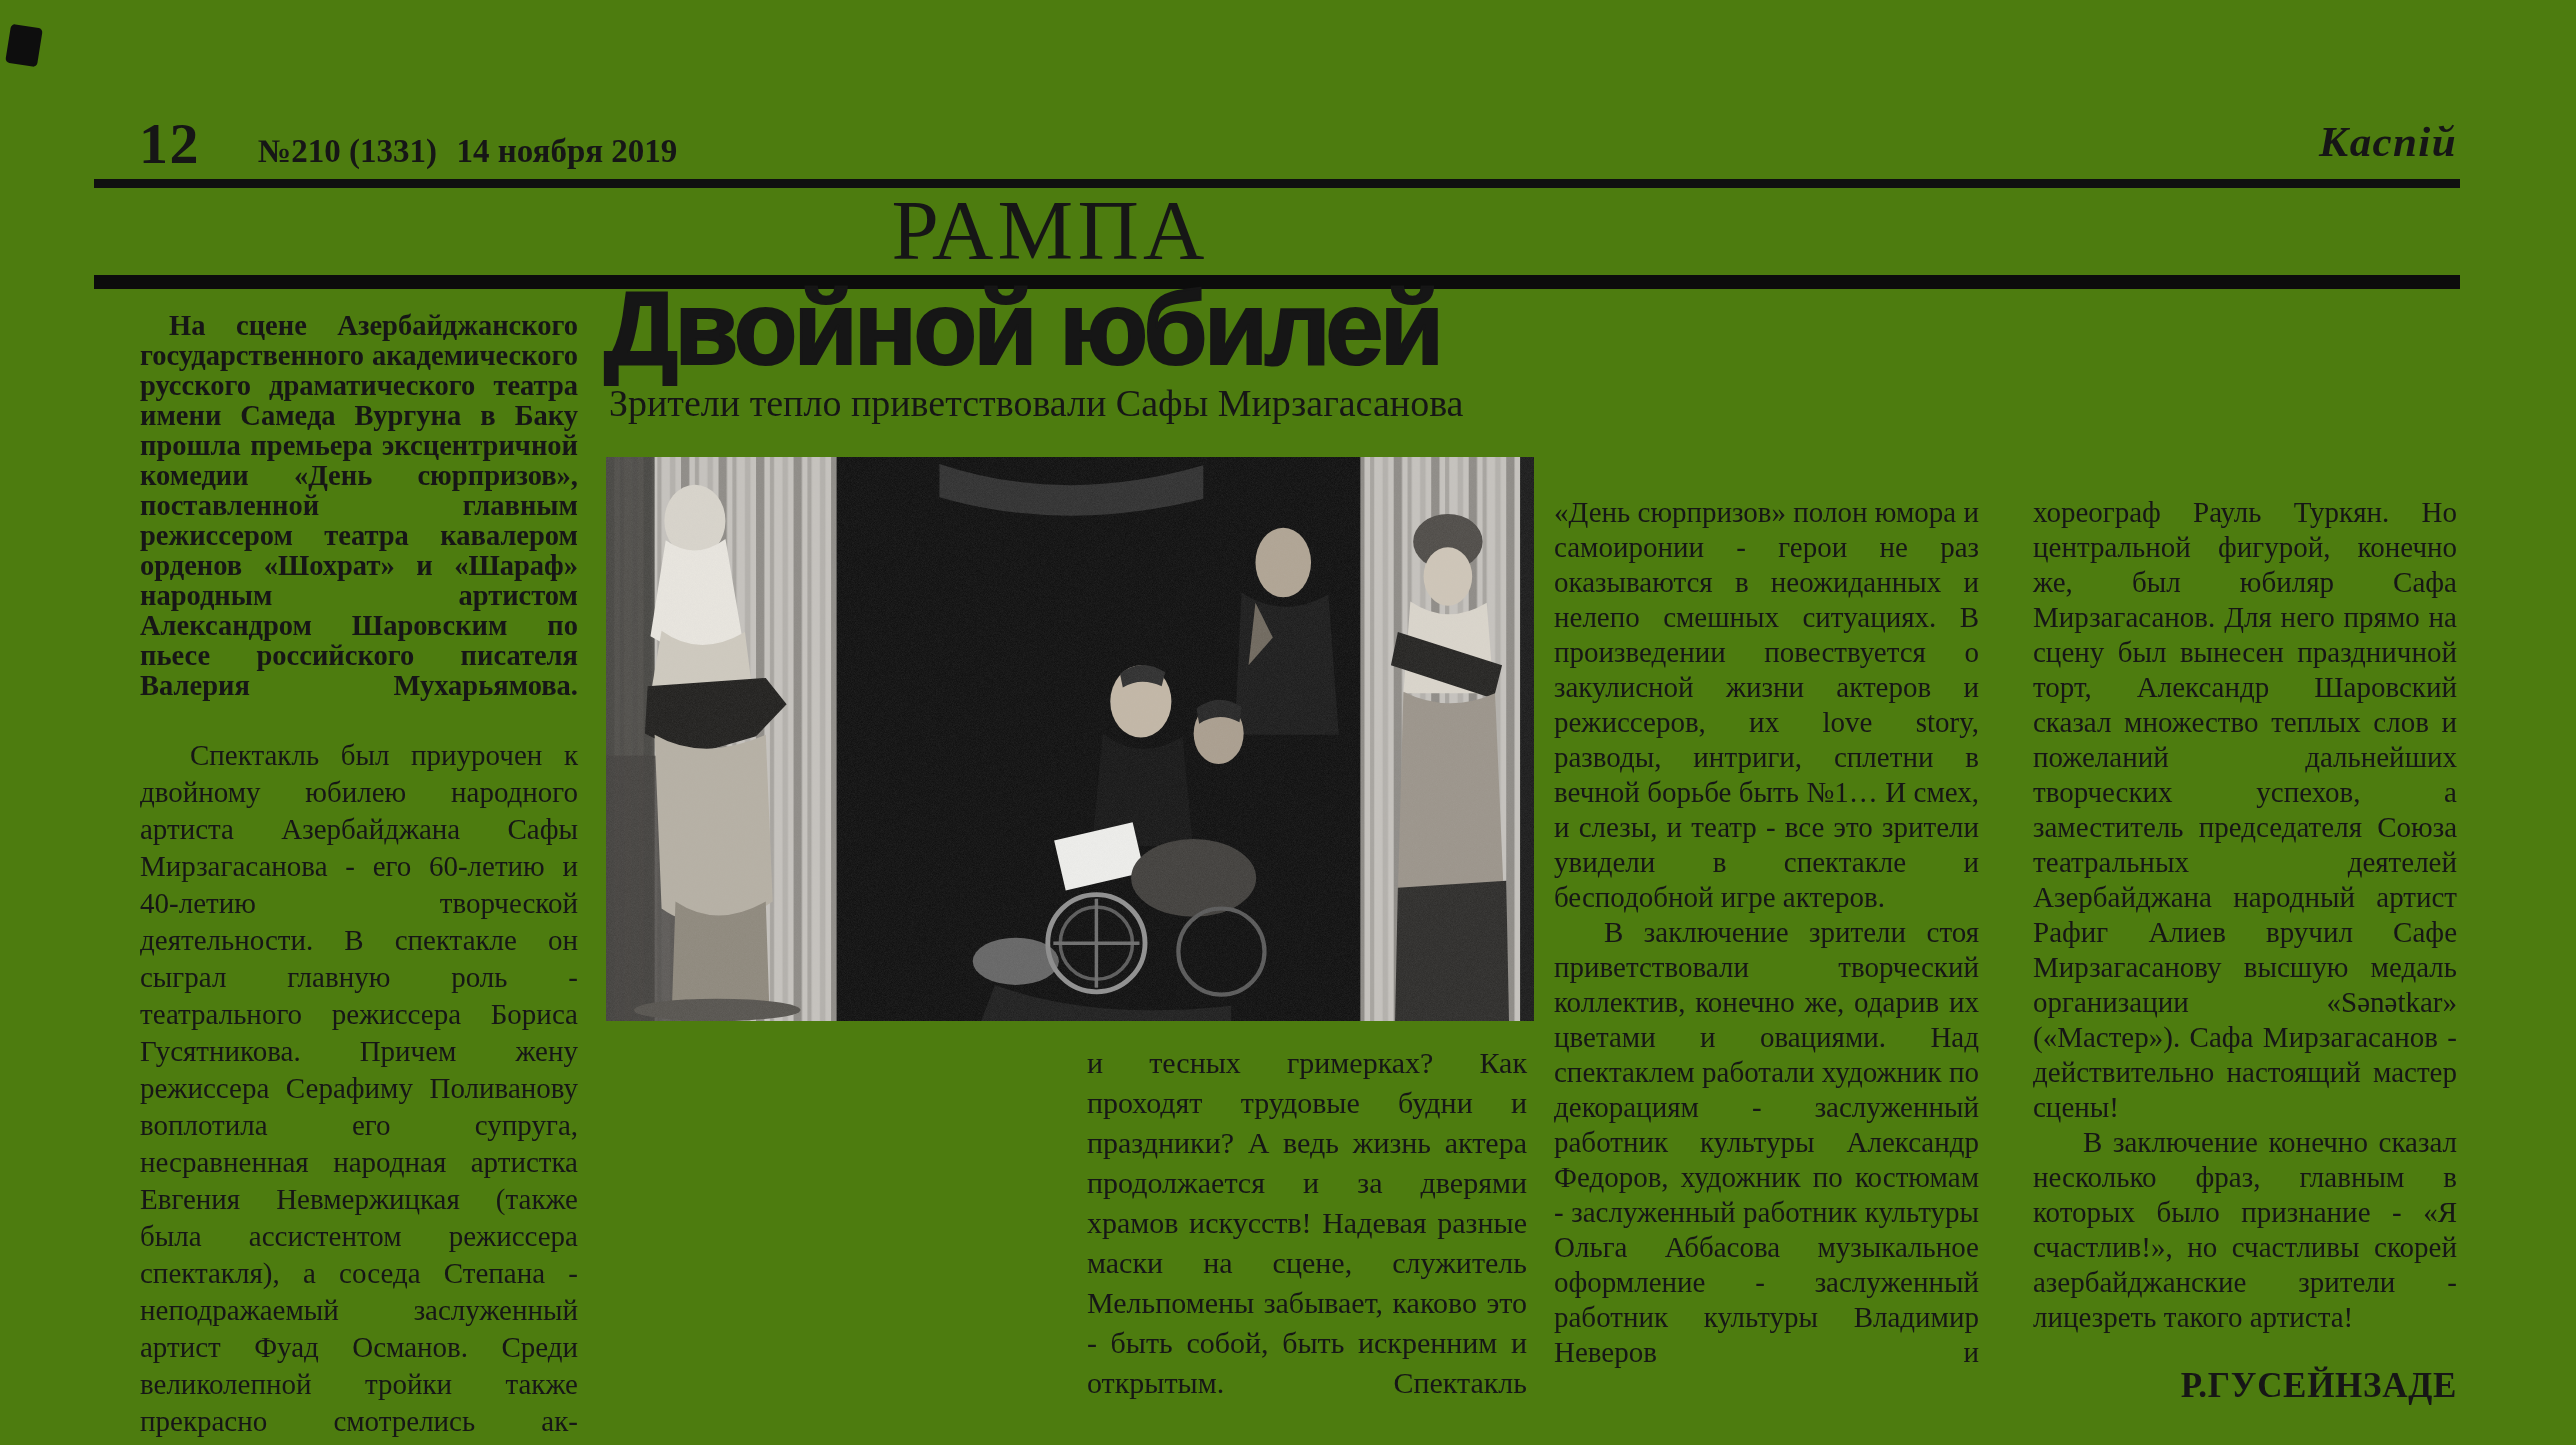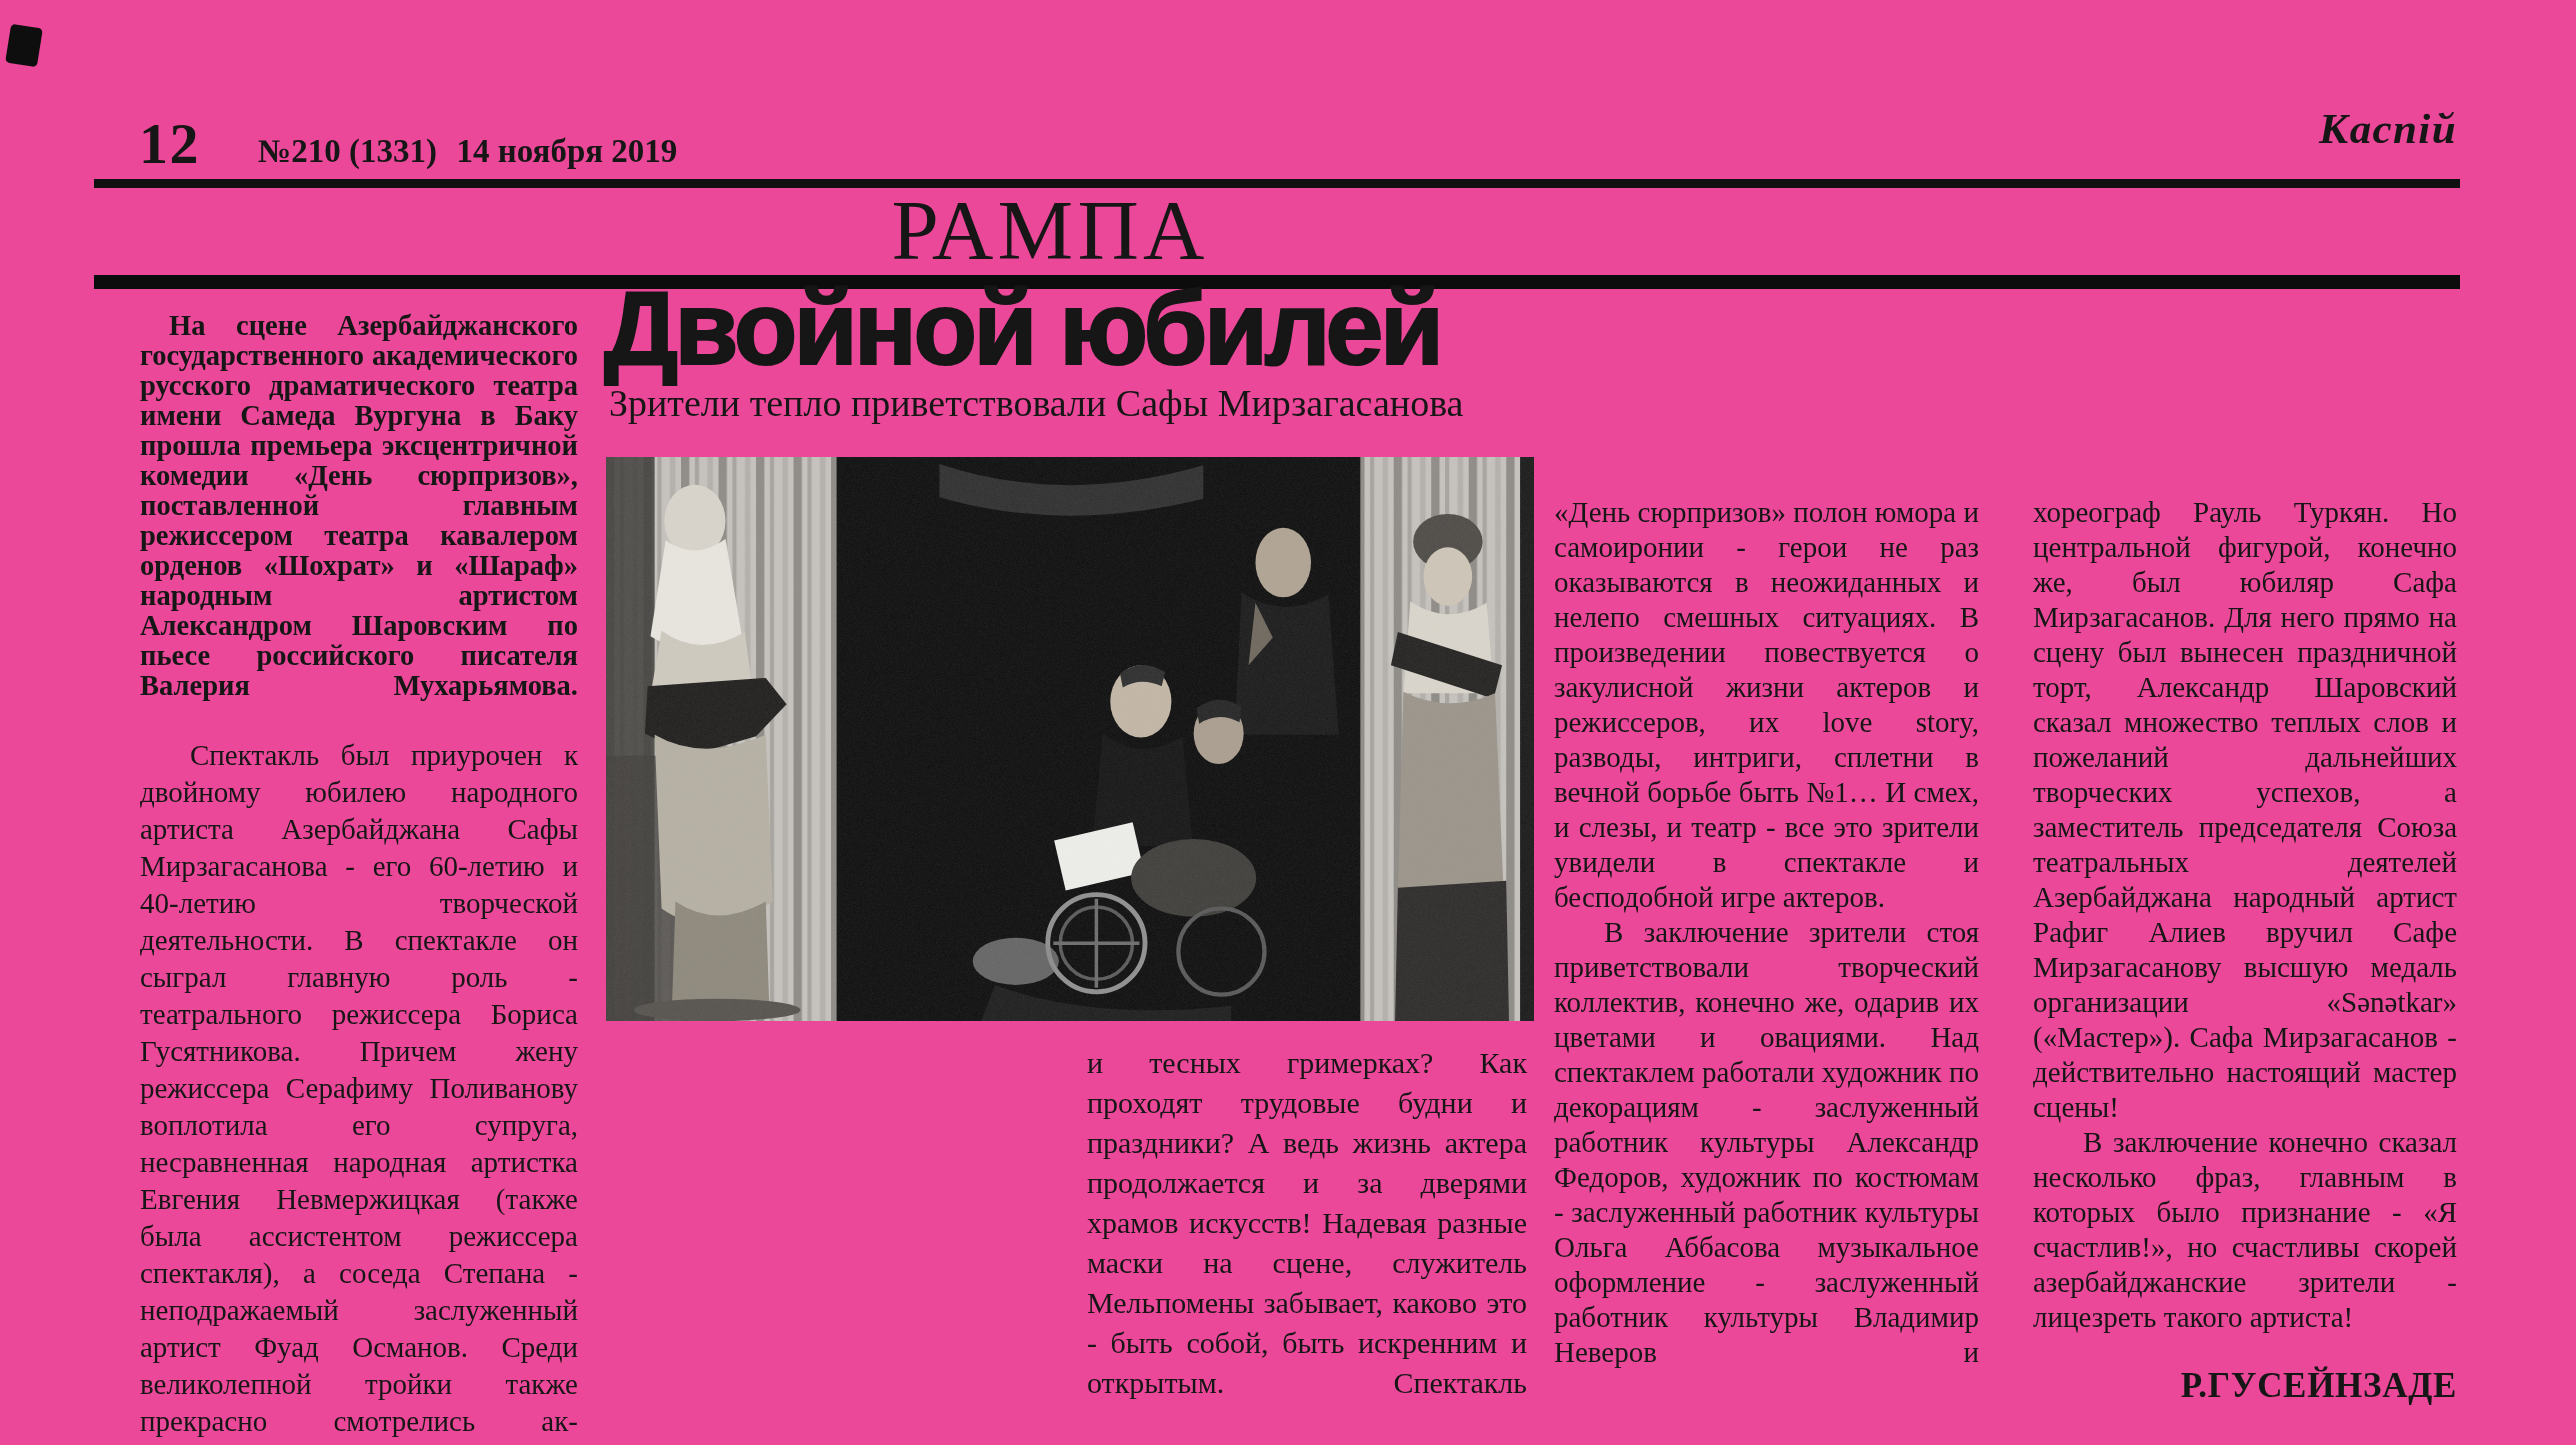--- a/index.html
+++ b/index.html
@@ -1,29 +1,29 @@
 <!DOCTYPE html>
 <html style="font-size:11px"><head>
 <meta charset="utf-8">
 <style>
   html, body { margin:0; padding:0; background:#ffffff; }
   .page {
     position:relative; width:2576px; height:1445px;
-    background:#ec4899; overflow:hidden;
+    background:#4d7c0f; overflow:hidden;
     font-family:"Liberation Serif", serif; color:#161616;
   }
   .abs { position:absolute; }
   
   .artifact { left:8.3px; top:26.4px; width:32px; height:39px; background:#0e0e0e;
     border-radius:4.2px; transform:rotate(9deg); }
   
   .pgnum { left:139px; top:110px; font-size:58px; font-weight:bold; letter-spacing:1.4px; }
   .issueline { left:258px; top:133px; font-size:33px; font-weight:bold; white-space:nowrap; }
   .issueline .date { margin-left:19.5px; }
-  .masthead { right:119px; top:104px; font-size:43px; font-weight:bold; font-style:italic; letter-spacing:1.4px; }
+  .masthead { right:119px; top:117px; font-size:43px; font-weight:bold; font-style:italic; letter-spacing:1.4px; }
   .rule-top { left:94px; top:179px; width:2366px; height:9px; background:#101010; }
   .rule-section { left:94px; top:275px; width:2366px; height:14px; background:#0c0c0c; }
   .section-title { left:0; top:188px; width:2100px; text-align:center;
     font-size:85px; line-height:85px; letter-spacing:4.2px; }
   
   .headline { left:604px; top:275px; width:959px; font-family:"Liberation Sans", sans-serif;
     font-weight:bold; font-size:104px; line-height:106px; letter-spacing:-3.5px;
     -webkit-text-stroke:2.1px #161616; white-space:nowrap; }
   .subheadline { left:609px; top:382px; width:959px; font-size:38px; line-height:42px; white-space:nowrap; }
   

